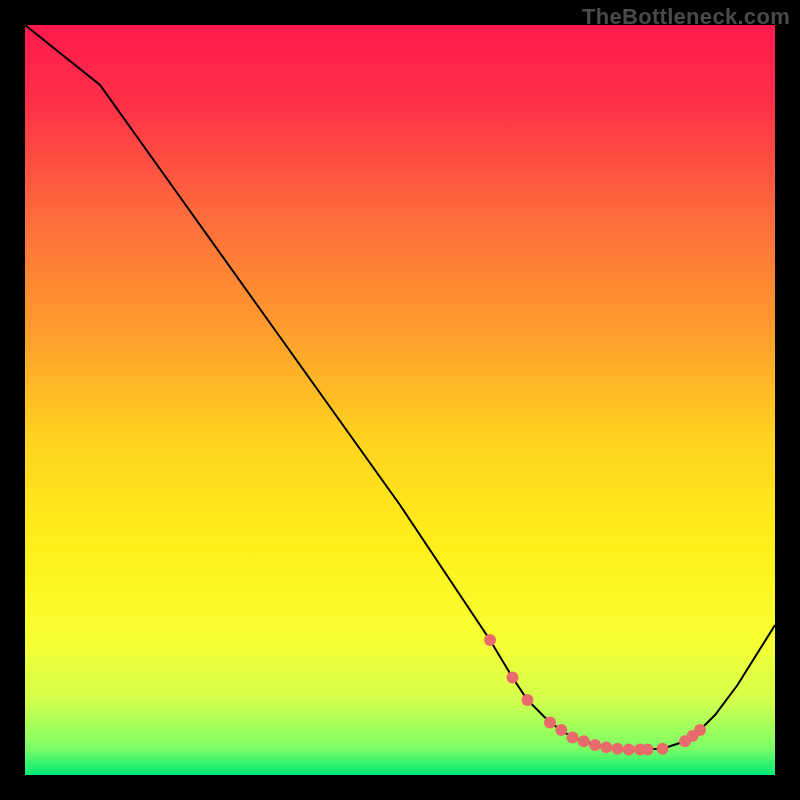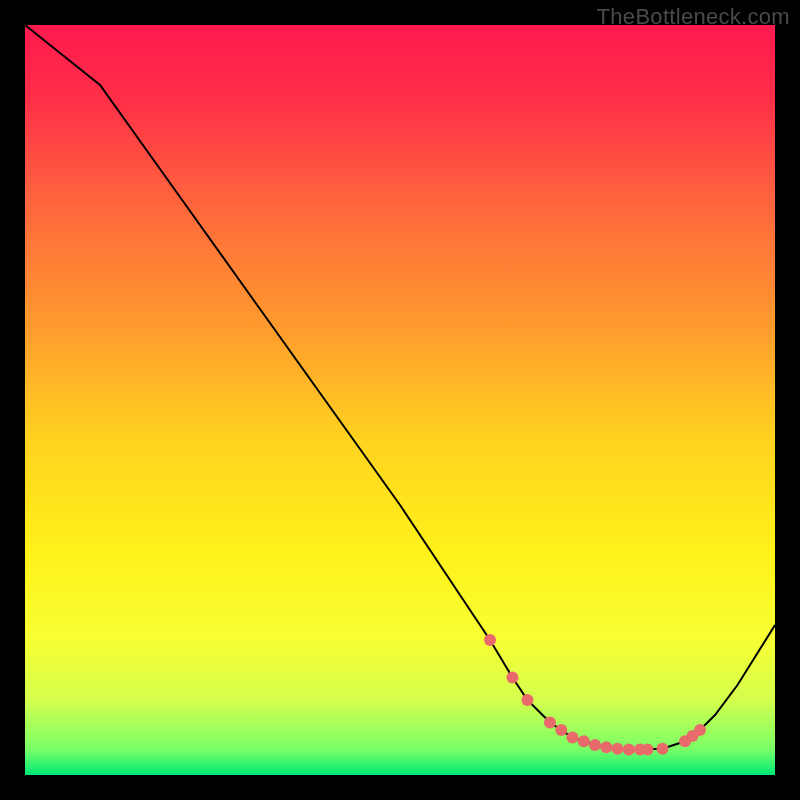--- a/index.html
+++ b/index.html
@@ -16,21 +16,21 @@
     width: 800px;
     height: 800px;
     background: #000;
   }
   .watermark {
     position: absolute;
     top: 4px;
     right: 10px;
     color: #4a4a4a;
     font-size: 22px;
-    font-weight: 400;
+    font-weight: 700;
     letter-spacing: 0.3px;
     user-select: none;
   }
   .plot-wrap {
     position: absolute;
     left: 25px;
     top: 25px;
     width: 750px;
     height: 750px;
   }

